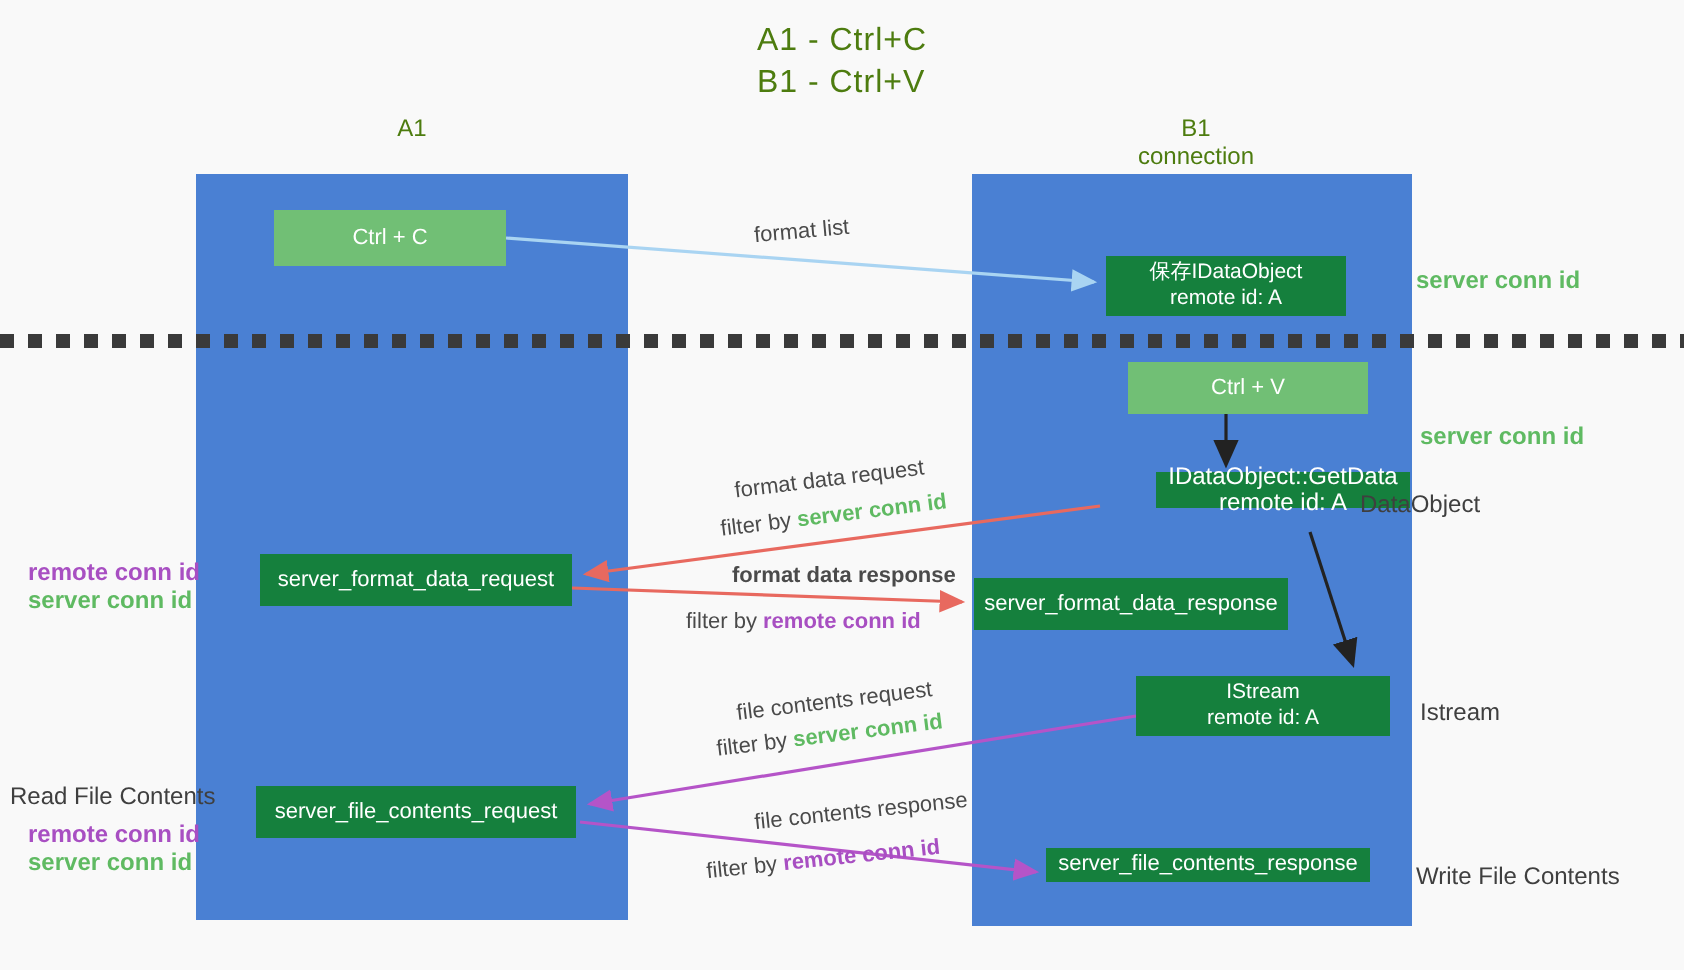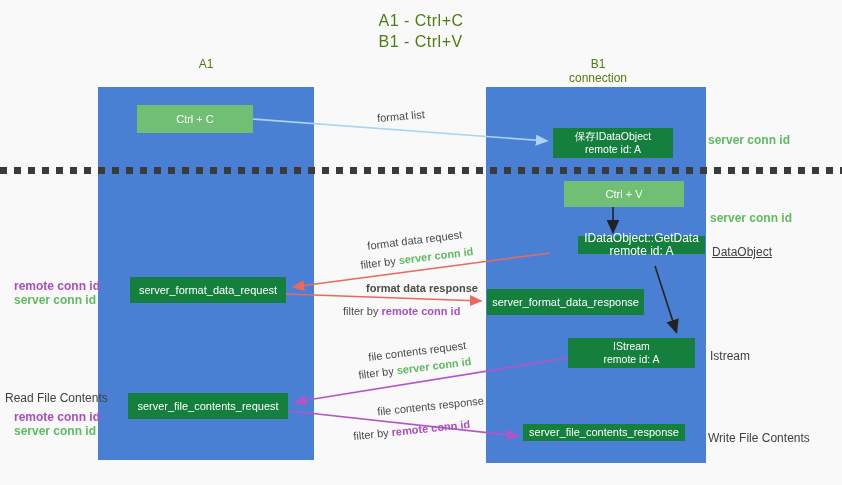--- a/index.html
+++ b/index.html
@@ -52,21 +52,21 @@
   .b-file-req      { left:128px; top:393px; width:160px; height:26px; }
   .b-file-resp     { left:523px; top:424px; width:162px; height:17px; }
 
   .side-label { position:absolute; font-size:12px; white-space:nowrap; }
   .green-text  { color:#5fba62; font-weight:bold; }
   .purple-text { color:#a84fc2; font-weight:bold; }
   .dark-text   { color:#3f3f3f; font-weight:normal; }
 
   .sl-server-top   { left:708px; top:133px; }
   .sl-server-mid   { left:710px; top:211px; }
-  .sl-dataobject   { left:712px; top:245px;text-decoration:underline; }
+  .sl-dataobject   { left:680px; top:245px; }
   .sl-istream      { left:710px; top:349px; }
   .sl-write        { left:708px; top:431px; }
   .sl-read         { left:5px;   top:391px; }
   .sl-left1        { left:14px;  top:279px; width:80px; text-align:right; }
   .sl-left2        { left:14px;  top:293px; width:80px; text-align:right; }
   .sl-left3        { left:14px;  top:410px; width:80px; text-align:right; }
   .sl-left4        { left:14px;  top:424px; width:80px; text-align:right; }
 
   .edge-label { position:absolute; font-size:11px; color:#4a4a4a; white-space:nowrap; }
   .rot5 { transform:rotate(-5deg); }

